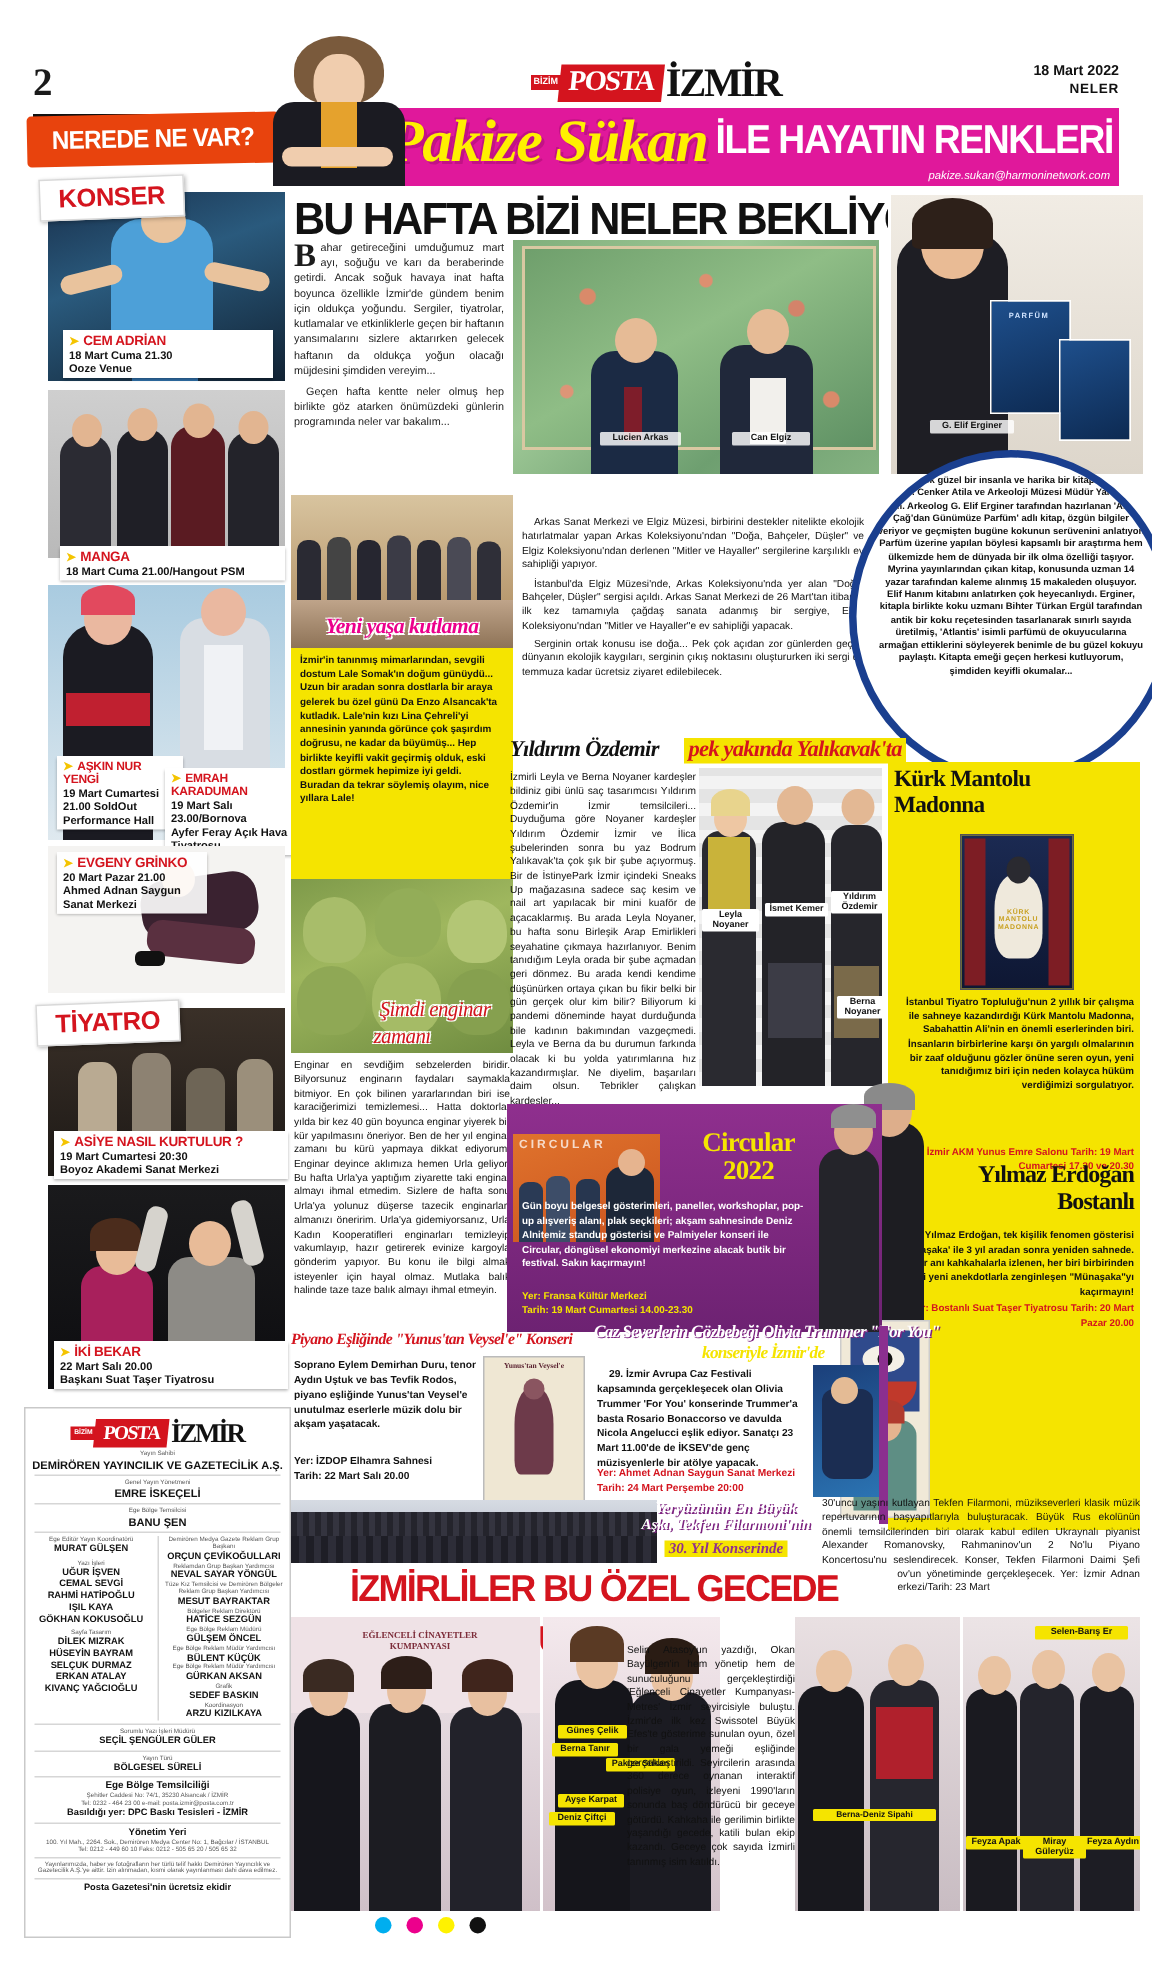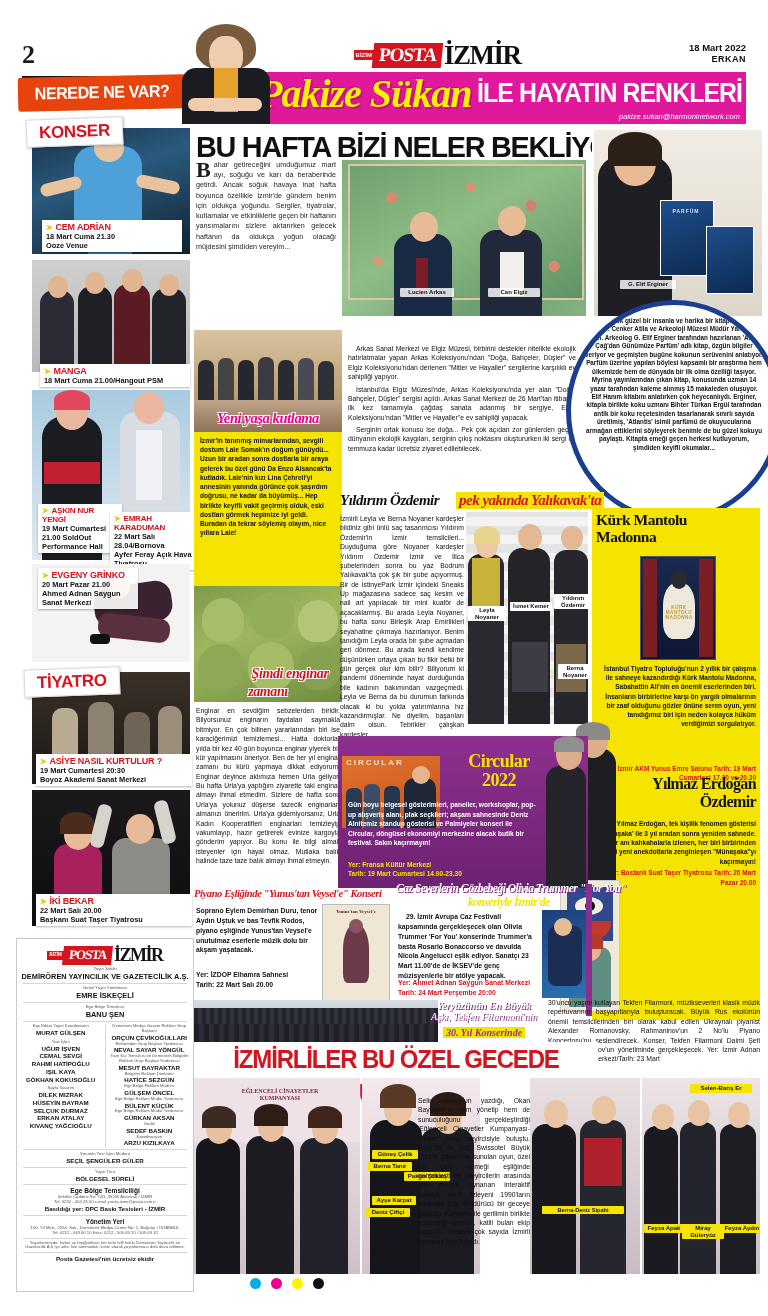--- a/index.html
+++ b/index.html
@@ -88,21 +88,21 @@
 </style>
 </head>
 <body>
 
 <div class="page">
 
   <div class="abs" id="pagenum">2</div>
 
   <div class="abs" id="dateblk">
     <div class="d1">18 Mart 2022</div>
-    <div class="d2">ERKAN</div>
+    <div class="d2">NELER</div>
   </div>
 
   <div class="abs" id="masthead-top">
     <span class="mh-pre">BİZİM</span>
     <span class="mh-posta">POSTA</span>
     <span class="mh-izmir">İZMİR</span>
   </div>
   <div class="abs" id="hairline"></div>
 
   <div class="abs" id="banner">
@@ -166,21 +166,21 @@
       <i class="abs" style="left:102px;top:2px;width:30px;height:32px;background:#eab8a0;border-radius:50%;"></i>
       <i class="abs" style="left:104px;top:40px;width:26px;height:70px;background:#f0f2f5;"></i>
     </div>
     <div class="cap ctr" style="left:24px;top:392px;width:76px;">
       <div class="nm" style="font-size:8px;">AŞKIN NUR YENGİ</div>
       <div class="dt">19 Mart Cumartesi 21.00 SoldOut</div>
       <div class="dt">Performance Hall</div>
     </div>
     <div class="cap ctr" style="left:96px;top:400px;width:88px;">
       <div class="nm" style="font-size:8px;">EMRAH KARADUMAN</div>
-      <div class="dt">22 Mart Salı 28.04/Bornova</div>
+      <div class="dt">19 Mart Salı 23.00/Bornova</div>
       <div class="dt">Ayfer Feray Açık Hava Tiyatrosu</div>
     </div>
 
     <div class="photo" style="left:18px;top:452px;width:158px;height:98px;background:#f4f3f1;">
       <i class="abs" style="left:62px;top:20px;width:78px;height:40px;background:#3a2230;border-radius:16px;transform:rotate(-8deg);"></i>
       <i class="abs" style="left:76px;top:10px;width:22px;height:24px;background:#e3b593;border-radius:50%;"></i>
       <i class="abs" style="left:66px;top:52px;width:72px;height:24px;background:#5a3040;border-radius:10px;transform:rotate(6deg);"></i>
       <i class="abs" style="left:58px;top:70px;width:20px;height:10px;background:#111;border-radius:4px;"></i>
     </div>
     <div class="cap" style="left:24px;top:456px;width:92px;background:rgba(255,255,255,.9);">
@@ -220,20 +220,21 @@
       <div class="dt">Başkanı Suat Taşer Tiyatrosu</div>
     </div>
   </div>
 
   <div class="abs" id="headline">
     <span>BU HAFTA BİZİ NELER BEKLİYOR?</span>
   </div>
 
   <div class="abs" id="lede">
     <p style="margin:0 0 4px 0;"><span class="dropcap">B</span><span>ahar getireceğini umduğumuz mart ayı, soğuğu ve karı da beraberinde getirdi. Ancak soğuk havaya inat hafta boyunca özellikle İzmir'de gündem benim için oldukça yoğundu. Sergiler, tiyatrolar, kutlamalar ve etkinliklerle geçen bir haftanın yansımalarını sizlere aktarırken gelecek haftanın da oldukça yoğun olacağı müjdesini şimdiden vereyim...</span></p>
+    <p style="margin:0;text-indent:8px;">Geçen hafta kentte neler olmuş hep birlikte göz atarken önümüzdeki günlerin programında neler var bakalım...</p>
   </div>
 
   <div class="imgph" style="left:342px;top:160px;width:244px;height:162px;background:linear-gradient(140deg,#7fae7a,#9ec896 35%,#6e9f70 70%,#86b382);">
     <i class="abs" style="left:6px;top:4px;width:232px;height:132px;background:
       radial-gradient(circle at 18% 24%,#d98a6a 0 5px,transparent 6px),
       radial-gradient(circle at 52% 16%,#dd8f70 0 4px,transparent 5px),
       radial-gradient(circle at 78% 30%,#d4836a 0 5px,transparent 6px),
       radial-gradient(circle at 34% 56%,#e0a08a 0 4px,transparent 5px),
       radial-gradient(circle at 68% 62%,#d3836b 0 5px,transparent 6px),
       radial-gradient(circle at 12% 72%,#dd9577 0 4px,transparent 5px),
@@ -288,21 +289,21 @@
   </div>
 
   <div class="imgph" style="left:194px;top:586px;width:148px;height:116px;background:linear-gradient(160deg,#7e9a4a,#9fb75e 40%,#6f8c40);">
     <i class="abs" style="left:8px;top:12px;width:42px;height:44px;background:#a8bd6a;border-radius:50% 50% 42% 42%;"></i>
     <i class="abs" style="left:56px;top:6px;width:44px;height:46px;background:#93ad58;border-radius:50% 50% 42% 42%;"></i>
     <i class="abs" style="left:104px;top:14px;width:40px;height:42px;background:#b3c675;border-radius:50% 50% 42% 42%;"></i>
     <i class="abs" style="left:4px;top:58px;width:46px;height:46px;background:#8fa855;border-radius:50% 50% 42% 42%;"></i>
     <i class="abs" style="left:54px;top:56px;width:46px;height:48px;background:#a5bb66;border-radius:50% 50% 42% 42%;"></i>
     <i class="abs" style="left:104px;top:60px;width:42px;height:44px;background:#86a04f;border-radius:50% 50% 42% 42%;"></i>
     <div class="abs" style="left:0;bottom:2px;width:148px;text-align:center;">
-      <span style="font-size:14px;font-weight:bold;font-style:italic;color:#d4141e;font-family:'Liberation Serif',serif;text-shadow:1px 1px 0 #fff,-1px -1px 0 #fff,1px -1px 0 #fff,-1px 1px 0 #fff;letter-spacing:-.4px;margin-left:44px;">Şimdi enginar zamanı</span>
+      <span style="font-size:14px;font-weight:normal;font-style:italic;color:#d4141e;font-family:'Liberation Serif',serif;text-shadow:1px 1px 0 #fff,-1px -1px 0 #fff,1px -1px 0 #fff,-1px 1px 0 #fff;letter-spacing:-.4px;margin-left:44px;">Şimdi enginar zamanı</span>
     </div>
   </div>
   <div class="abs body68 just" style="left:196px;top:706px;width:144px;height:176px;">Enginar en sevdiğim sebzelerden biridir. Bilyorsunuz enginarın faydaları saymakla bitmiyor. En çok bilinen yararlarından biri ise karaciğerimizi temizlemesi... Hatta doktorlar yılda bir kez 40 gün boyunca enginar yiyerek bir kür yapılmasını öneriyor. Ben de her yıl enginar zamanı bu kürü yapmaya dikkat ediyorum. Enginar deyince aklımıza hemen Urla geliyor. Bu hafta Urla'ya yaptığım ziyarette taki enginar almayı ihmal etmedim. Sizlere de hafta sonu Urla'ya yolunuz düşerse tazecik enginarları almanızı öneririm. Urla'ya gidemiyorsanız, Urla Kadın Kooperatifleri enginarları temizleyip vakumlayıp, hazır getirerek evinize kargoyla gönderim yapıyor. Bu konu ile bilgi almak isteyenler için hayal olmaz. Mutlaka balık halinde taze taze balık almayı ihmal etmeyin.</div>
 
   <div class="abs" style="left:338px;top:492px;width:250px;height:22px;">
     <span class="abs" style="left:2px;top:0;font-size:15px;font-weight:bold;font-style:italic;color:#111;font-family:'Liberation Serif',serif;letter-spacing:-.5px;">Yıldırım Özdemir</span>
     <span class="abs" style="left:118px;top:0;background:#f5e400;padding:0 3px;font-size:15px;font-weight:bold;font-style:italic;color:#d4141e;font-family:'Liberation Serif',serif;letter-spacing:-.5px;white-space:nowrap;">pek yakında Yalıkavak'ta</span>
   </div>
 
   <div class="imgph" style="left:466px;top:512px;width:122px;height:212px;background:repeating-linear-gradient(0deg,#f3f3f3 0 9px,#e4e4e4 9px 18px);">
@@ -335,21 +336,21 @@
       <i class="abs" style="left:22px;top:26px;width:32px;height:56px;background:#efe9dc;border-radius:40% 40% 30% 30%;"></i>
       <i class="abs" style="left:30px;top:14px;width:16px;height:18px;background:#2a2a30;border-radius:50%;"></i>
       <span class="abs" style="left:18px;top:48px;width:40px;text-align:center;font-size:4.6px;font-weight:bold;color:#c8a020;letter-spacing:.5px;line-height:1.1;">KÜRK MANTOLU MADONNA</span>
     </div>
     <div class="abs bold" style="left:0;top:152px;width:160px;font-size:6.5px;line-height:1.42;text-align:right;color:#111;">İstanbul Tiyatro Topluluğu'nun 2 yıllık bir çalışma ile sahneye kazandırdığı Kürk Mantolu Madonna, Sabahattin Ali'nin en önemli eserlerinden biri. İnsanların birbirlerine karşı ön yargılı olmalarının bir zaaf olduğunu gözler önüne seren oyun, yeni tanıdığımız biri için neden kolayca hüküm verdiğimizi sorgulatıyor.</div>
     <div class="abs bold" style="left:0;top:252px;width:160px;font-size:6.5px;line-height:1.42;text-align:right;color:#d4141e;">Yer: İzmir AKM Yunus Emre Salonu Tarih: 19 Mart Cumartesi 17.30 ve 20.30</div>
   </div>
 
   <div class="abs" style="left:596px;top:776px;width:160px;">
     <div style="text-align:right;font-size:16px;font-weight:bold;color:#111;font-family:'Liberation Serif',serif;letter-spacing:-.6px;line-height:1.05;">Yılmaz Erdoğan</div>
-    <div style="text-align:right;font-size:16px;font-weight:bold;color:#111;font-family:'Liberation Serif',serif;letter-spacing:-.6px;line-height:1.15;">Özdemir</div>
+    <div style="text-align:right;font-size:16px;font-weight:bold;color:#111;font-family:'Liberation Serif',serif;letter-spacing:-.6px;line-height:1.15;">Bostanlı</div>
     <div class="bold" style="margin-top:8px;font-size:6.5px;line-height:1.45;text-align:right;color:#111;">Yılmaz Erdoğan, tek kişilik fenomen gösterisi 'Münaşaka' ile 3 yıl aradan sonra yeniden sahnede. Her anı kahkahalarla izlenen, her biri birbirinden keyifli yeni anekdotlarla zenginleşen "Münaşaka"yı kaçırmayın!</div>
     <div class="bold" style="margin-top:2px;font-size:6.5px;line-height:1.45;text-align:right;color:#d4141e;">Yer: Bostanlı Suat Taşer Tiyatrosu Tarih: 20 Mart Pazar 20.00</div>
   </div>
 
   <div class="imgph" style="left:560px;top:722px;width:60px;height:160px;background:transparent;">
     <i class="abs" style="left:8px;top:26px;width:48px;height:134px;background:#1d1d22;border-radius:16px 16px 0 0;"></i>
     <i class="abs" style="left:18px;top:2px;width:30px;height:34px;background:#ddae8b;border-radius:50%;"></i>
     <i class="abs" style="left:16px;top:0px;width:34px;height:18px;background:#8a8a8a;border-radius:50% 50% 0 0;"></i>
     <i class="abs" style="left:0px;top:58px;width:22px;height:12px;background:#ddae8b;border-radius:6px;transform:rotate(-24deg);"></i>
   </div>
@@ -413,21 +414,21 @@
   </div>
 
   <div class="magbar" style="left:586px;top:884px;width:6px;height:132px;"></div>
 
   <div class="imgph" style="left:194px;top:1000px;width:244px;height:44px;background:linear-gradient(180deg,#d6dbe3,#aab3c0);">
     <i class="abs" style="left:0;top:22px;width:244px;height:22px;background:repeating-linear-gradient(90deg,#1e1e26 0 5px,#2d2d38 5px 10px);"></i>
     <i class="abs" style="left:0;top:8px;width:244px;height:16px;background:repeating-linear-gradient(90deg,#24242c 0 4px,#34343f 4px 8px);"></i>
   </div>
   <div class="abs" style="left:424px;top:1000px;width:120px;text-align:center;">
     <div style="font-size:10px;font-weight:bold;font-style:italic;color:#fff;font-family:'Liberation Serif',serif;text-shadow:1px 1px 0 #7d2480;">Yeryüzünün En Büyük</div>
-    <div style="font-size:10px;font-weight:normal;font-style:italic;color:#fff;font-family:'Liberation Serif',serif;text-shadow:1px 1px 0 #7d2480;">Aşkı, Tekfen Filarmoni'nin</div>
+    <div style="font-size:10px;font-weight:bold;font-style:italic;color:#fff;font-family:'Liberation Serif',serif;text-shadow:1px 1px 0 #7d2480;">Aşkı, Tekfen Filarmoni'nin</div>
     <div style="display:inline-block;background:#f5e400;padding:0 3px;font-size:10px;font-weight:bold;font-style:italic;color:#8f2f8e;font-family:'Liberation Serif',serif;">30. Yıl Konserinde</div>
   </div>
   <div class="abs body68 just" style="left:548px;top:998px;width:212px;">30'uncu yaşını kutlayan Tekfen Filarmoni, müzikseverleri klasik müzik repertuvarının başyapıtlarıyla buluşturacak. Büyük Rus ekolünün önemli temsilcilerinden biri olarak kabul edilen Ukraynalı piyanist Alexander Romanovsky, Rahmaninov'un 2 No'lu Piyano Konçertosu'nu seslendirecek. Konser, Tekfen Filarmoni Daimi Şefi Aziz Shokhakimov'un yönetiminde gerçekleşecek. Yer: İzmir Adnan Saygun Sanat Merkezi/Tarih: 23 Mart</div>
 
   <div class="abs" id="bigpinkhead">
     <span>İZMİRLİLER BU ÖZEL GECEDE BULUŞTU</span>
   </div>
 
   <div class="imgph" style="left:194px;top:1078px;width:166px;height:196px;background:linear-gradient(180deg,#efe6ea,#cfc0c8);">
     <i class="abs" style="left:0;top:0;width:166px;height:64px;background:#efe2e6;"></i>

